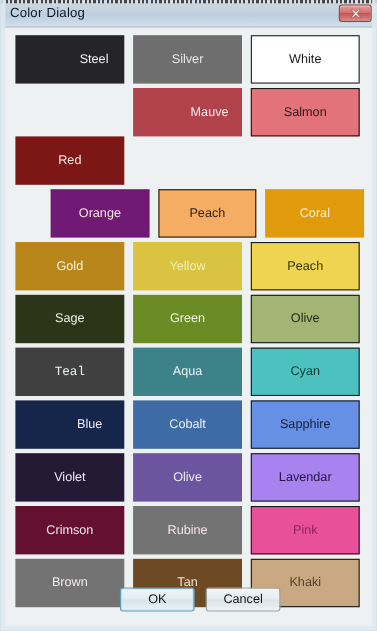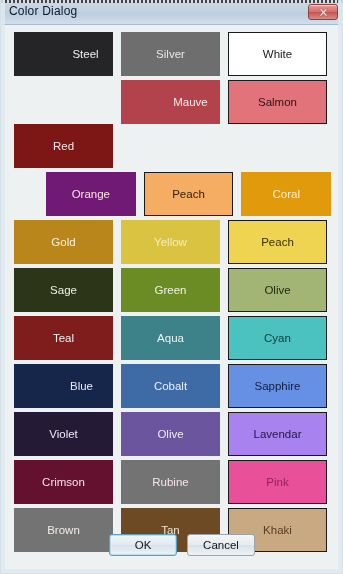--- a/index.html
+++ b/index.html
@@ -184,21 +184,21 @@
         <div class="swatch" style="background: rgb(184, 134, 27); color: rgb(251, 242, 220);">Gold</div>
         <div class="swatch" style="background: rgb(217, 195, 64); color: rgb(244, 238, 188);">Yellow</div>
         <div class="swatch bordered" style="background: rgb(238, 212, 80); color: rgb(58, 50, 9);">Peach</div>
       </div>
       <div class="grid-row">
         <div class="swatch" style="background: rgb(44, 53, 24); color: rgb(238, 240, 230);">Sage</div>
         <div class="swatch" style="background: rgb(107, 139, 36); color: rgb(240, 245, 226);">Green</div>
         <div class="swatch bordered" style="background: rgb(163, 181, 117); color: rgb(34, 41, 15);">Olive</div>
       </div>
       <div class="grid-row">
-        <div class="swatch" style="background: #7f1d1d; color: rgb(230, 242, 242);">Teal</div>
+        <div class="swatch" style="background: #404040; color: rgb(230, 242, 242); font-family: Liberation Mono, monospace;">Teal</div>
         <div class="swatch" style="background: rgb(61, 130, 137); color: rgb(233, 244, 245);">Aqua</div>
         <div class="swatch bordered" style="background: rgb(75, 194, 191); color: rgb(16, 56, 58);">Cyan</div>
       </div>
       <div class="grid-row">
         <div class="swatch" style="background: rgb(22, 37, 74); color: rgb(233, 237, 245); padding-left: 36px;">Blue</div>
         <div class="swatch" style="background: rgb(62, 107, 165); color: rgb(234, 240, 248);">Cobalt</div>
         <div class="swatch bordered" style="background: rgb(102, 144, 227); color: rgb(19, 31, 61);">Sapphire</div>
       </div>
       <div class="grid-row">
         <div class="swatch" style="background: rgb(36, 26, 54); color: rgb(238, 234, 243);">Violet</div>

